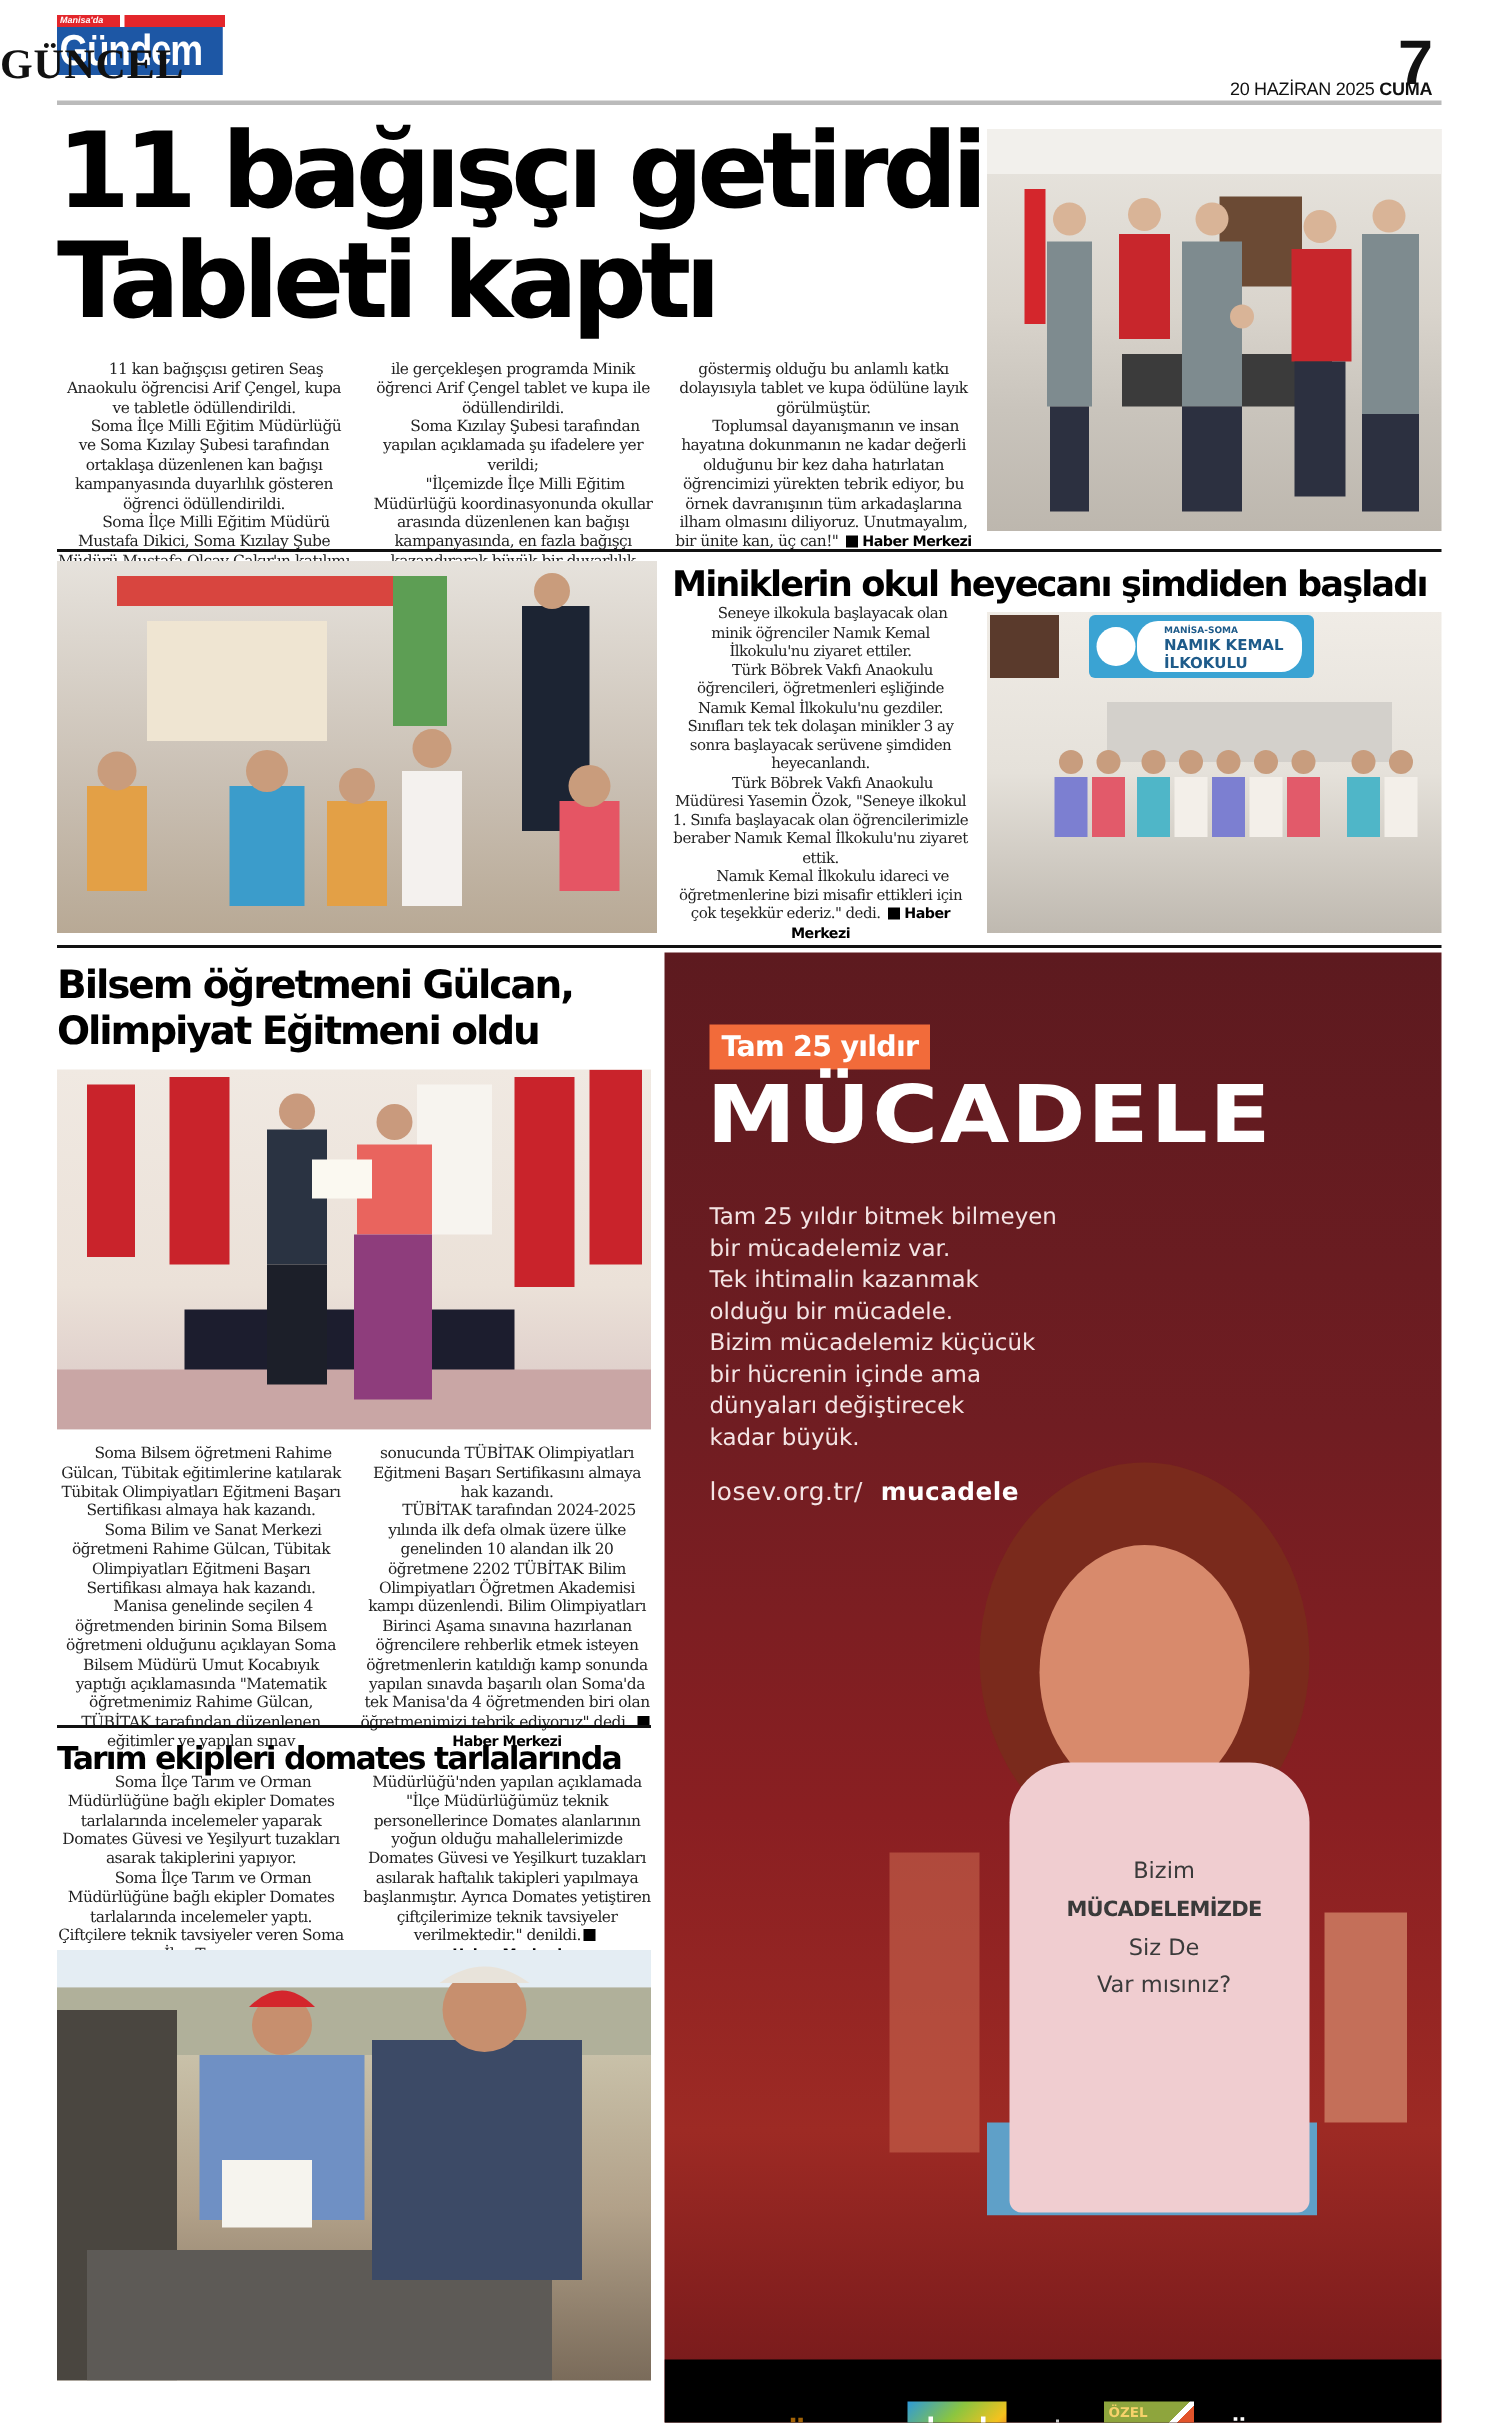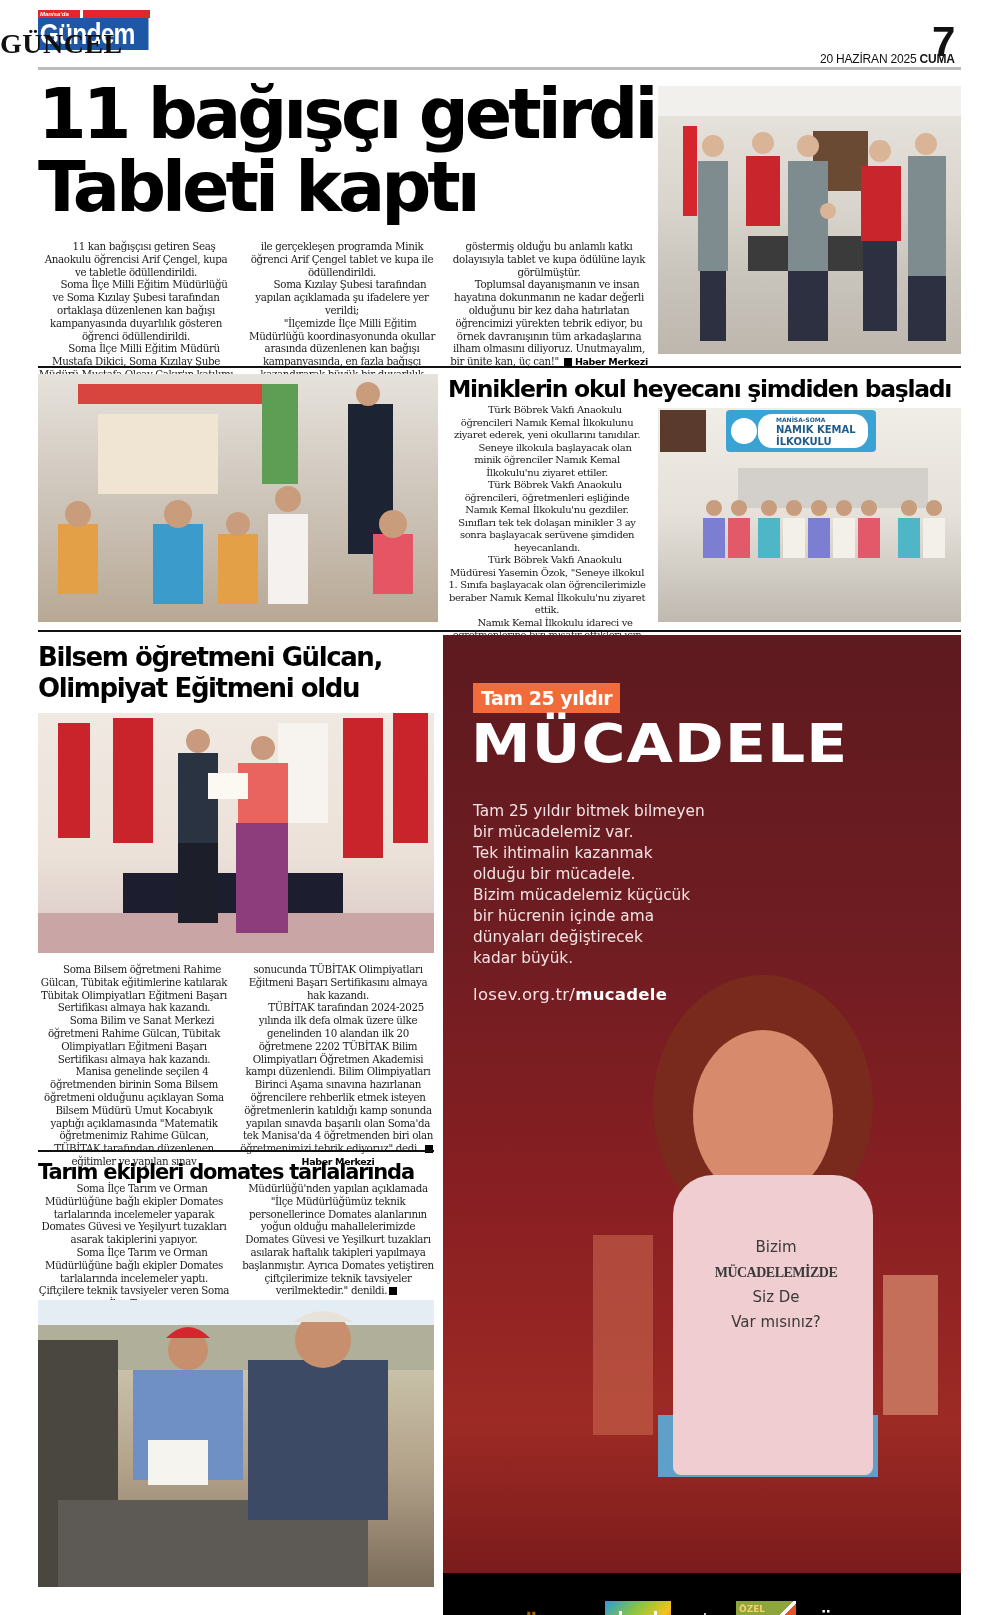--- a/index.html
+++ b/index.html
@@ -25,25 +25,25 @@
   .sig { font: bold 9.5px "DejaVu Sans", sans-serif; color: #000; }
   .sig::before { content: ""; display: inline-block; width: 8px; height: 8px; background: #000; margin: 0 3px 0 2px; vertical-align: -1px; }
   .nosq::before { display: none; }
   .photo { overflow: hidden; }
   
   .ad { left: 443px; top: 635px; width: 518px; height: 1048px; background: linear-gradient(180deg, #5d1a1f 0%, #701d22 30%, #8a1f22 55%, #9d2a24 75%, #7a1b1c 90%); overflow: hidden; }
   .ad .tag25 { position: absolute; left: 30px; top: 48px; background: #f26b3a; color: #fff; font: bold 19px "DejaVu Sans", sans-serif; padding: 4px 8px; letter-spacing: -0.5px; }
   .ad .mucadele { position: absolute; left: 28px; top: 78px; font: 900 53px "DejaVu Sans", sans-serif; color: #fff; letter-spacing: 1px; transform: scaleX(1.13); transform-origin: left; }
   .ad .copy { position: absolute; left: 30px; top: 166px; font: 15.3px/21px "DejaVu Sans", sans-serif; color: #f4e4e4; }
   .ad .url { position: absolute; left: 30px; top: 350px; font: 16.5px "DejaVu Sans", sans-serif; color: #f4e4e4; letter-spacing: 0.3px; }
-  .ad .url b { font-weight: bold; color: #fff; }
+  .ad .url b { font-weight: bold; color: #fff; margin-left: 12px; }
   .ad .footer { position: absolute; left: 0; bottom: 0; width: 518px; height: 110px; background: #000; }
   .shirt { position: absolute; left: 230px; top: 540px; width: 200px; height: 300px; background: #f0cdd0; border-radius: 40px 40px 8px 8px; }
   .shirt-text { position: absolute; left: 258px; top: 600px; width: 150px; text-align: center; font: 15px/25px "DejaVu Sans", sans-serif; color: #3a3a3a; }
-  .shirt-text b { font-weight: bold; font-size: 14px; letter-spacing: -0.5px; font-family: Liberation Serif, serif; }
+  .shirt-text b { font-weight: bold; font-size: 14px; letter-spacing: -0.5px; }
 </style>
 </head>
 <body>
 
 <div class="abs logo">
   <div class="top">
       <span class="tag">Manisa'da</span>
       <span></span>
     </div>
   <div class="word">Gündem</div>
@@ -128,21 +128,20 @@
         <circle cx="140" cy="140" r="14"></circle>
         <circle cx="200" cy="150" r="12"></circle>
         <circle cx="250" cy="125" r="13"></circle>
         <circle cx="355" cy="150" r="14"></circle>
         <circle cx="330" cy="20" r="12"></circle>
       </g>
   </svg>
 </div>
 <div class="abs h2" style="left:448px;top:374px;width:520px;font-size:23.5px;letter-spacing:-1.3px">Miniklerin okul heyecanı şimdiden başladı</div>
 <div class="abs body" style="left:448px;top:404px;width:198px;font-size:10px;line-height:12.5px">
-  <p>Türk Böbrek Vakfı Anaokulu öğrencileri Namık Kemal İlkokulunu ziyaret ederek, yeni okullarını tanıdılar.</p>
   <p>Seneye ilkokula başlayacak olan minik öğrenciler Namık Kemal İlkokulu'nu ziyaret ettiler.</p>
   <p>Türk Böbrek Vakfı Anaokulu öğrencileri, öğretmenleri eşliğinde Namık Kemal İlkokulu'nu gezdiler. Sınıfları tek tek dolaşan minikler 3 ay sonra başlayacak serüvene şimdiden heyecanlandı.</p>
   <p>Türk Böbrek Vakfı Anaokulu Müdüresi Yasemin Özok, "Seneye ilkokul 1. Sınıfa başlayacak olan öğrencilerimizle beraber Namık Kemal İlkokulu'nu ziyaret ettik.</p>
   <p><span>Namık Kemal İlkokulu idareci ve öğretmenlerine bizi misafir ettikleri için çok teşekkür ederiz." dedi.</span> <span class="sig">Haber Merkezi</span></p>
 </div>
 <div class="abs photo" style="left:658px;top:408px;width:303px;height:214px;background:linear-gradient(180deg,#f0ece6 0%,#e5e1da 50%,#bfb9b0 100%)">
   <svg width="303" height="214">
     <rect x="2" y="2" width="46" height="42" fill="#5a3a2c"></rect>
     <rect x="68" y="2" width="150" height="42" rx="4" fill="#3aa3d3"></rect>
     <rect x="100" y="6" width="110" height="34" rx="14" fill="#fff"></rect>

